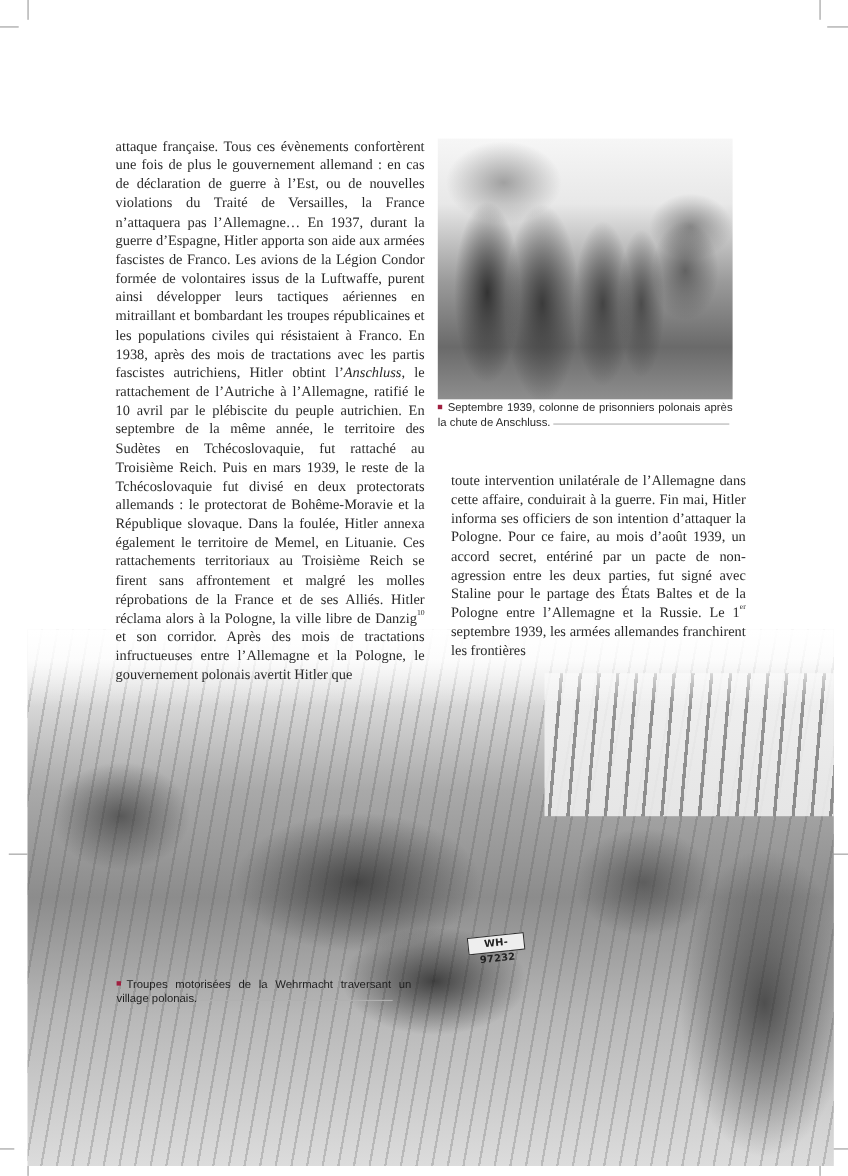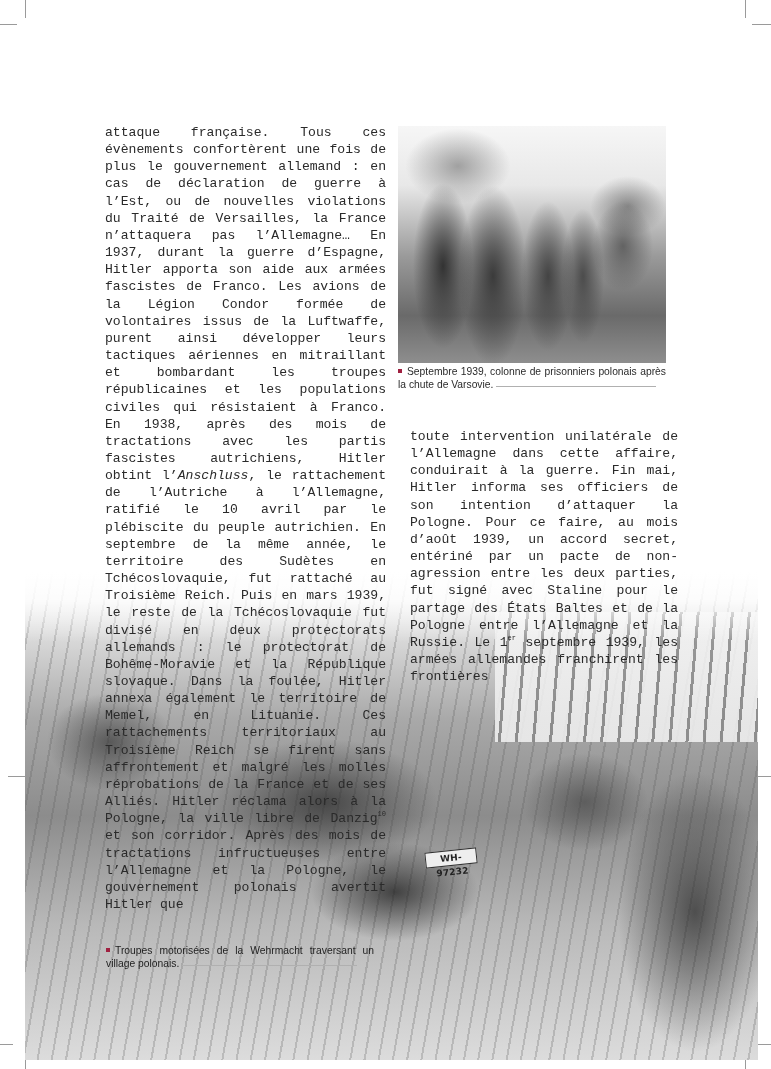--- a/index.html
+++ b/index.html
@@ -55,42 +55,42 @@
       radial-gradient(ellipse 70px 50px at 60px 40px, rgba(110,110,110,0.6), rgba(110,110,110,0) 75%),
       radial-gradient(ellipse 50px 40px at 230px 80px, rgba(90,90,90,0.6), rgba(90,90,90,0) 75%),
       linear-gradient(180deg, #f6f6f6 0%, #e8e8e8 25%, #9a9a9a 55%, #6a6a6a 80%, #8e8e8e 100%);
   }
 
   
   .col {
     position: absolute; font-size: 13.1px; line-height: 17.15px;
     text-align: justify; color: #2a2a2a;
   }
-  .col p { margin: 0; font-family: Liberation Mono, monospace; }
+  .col p { margin: 0; }
   .col-left { left: 105px; top: 124px; width: 281px; }
   .col-right { left: 410px; top: 428px; width: 268px; }
   .col sup { font-size: 7px; vertical-align: top; line-height: 8px; }
   .col em { font-style: italic; }
 
   
   .caption {
     position: absolute;
     font-family: "Liberation Sans", "DejaVu Sans", sans-serif;
     font-size: 10.3px; line-height: 12.5px; color: #2a2a2a;
     text-align: justify;
   }
   .caption .bullet {
     display: inline-block; width: 4px; height: 4px; background: #a02040;
     margin-right: 5px; vertical-align: 2px;
   }
   .caption .rule {
     display: inline-block; height: 1px; background: #b0b0b0; vertical-align: 1px;
   }
   .caption-top { left: 398px; top: 366px; width: 268px; }
-  .caption-bottom { left: 106px; top: 945px; width: 268px; color: #1e1e1e; }
+  .caption-bottom { left: 106px; top: 890px; width: 268px; color: #1e1e1e; }
 </style>
 </head>
 <body>
 
 <div class="crop v" style="left:25px;top:0;height:18px;"></div>
 <div class="crop h" style="left:0;top:24px;width:17px;"></div>
 <div class="crop v" style="left:745px;top:0;height:18px;"></div>
 <div class="crop h" style="left:752px;top:24px;width:19px;"></div>
 <div class="crop h" style="left:8px;top:776px;width:17px;"></div>
 <div class="crop h" style="left:757px;top:776px;width:14px;"></div>
@@ -101,21 +101,21 @@
 
 <div class="bottom-photo">
   <div class="fence"></div>
   <div class="plate">WH-97232</div>
   <div class="fade"></div>
 </div>
 
 <div class="top-photo"></div>
 
 <div class="caption caption-top">
-  <span class="bullet"></span><span>Septembre 1939, colonne de prisonniers polonais après la chute de Varsovie.</span>
+  <span class="bullet"></span><span>Septembre 1939, colonne de prisonniers polonais après la chute de Anschluss.</span>
   <span class="rule" style="width:160px;"></span>
 </div>
 
 <div class="col col-left">
   <p><span>attaque française. Tous ces évènements confortèrent une fois de plus le gouvernement allemand : en cas de déclaration de guerre à l’Est, ou de nouvelles violations du Traité de Versailles, la France n’attaquera pas l’Allemagne… En 1937, durant la guerre d’Espagne, Hitler apporta son aide aux armées fascistes de Franco. Les avions de la Légion Condor formée de volontaires issus de la Luftwaffe, purent ainsi développer leurs tactiques aériennes en mitraillant et bombardant les troupes républicaines et les populations civiles qui résistaient à Franco. En 1938, après des mois de tractations avec les partis fascistes autrichiens, Hitler obtint l’</span><em>Anschluss</em><span>, le rattachement de l’Autriche à l’Allemagne, ratifié le 10 avril par le plébiscite du peuple autrichien. En septembre de la même année, le territoire des Sudètes en Tchécoslovaquie, fut rattaché au Troisième Reich. Puis en mars 1939, le reste de la Tchécoslovaquie fut divisé en deux protectorats allemands : le protectorat de Bohême-Moravie et la République slovaque. Dans la foulée, Hitler annexa également le territoire de Memel, en Lituanie. Ces rattachements territoriaux au Troisième Reich se firent sans affrontement et malgré les molles réprobations de la France et de ses Alliés. Hitler réclama alors à la Pologne, la ville libre de Danzig</span><sup>10</sup><span> et son corridor. Après des mois de tractations infructueuses entre l’Allemagne et la Pologne, le gouvernement polonais avertit Hitler que</span></p>
 </div>
 
 <div class="col col-right">
   <p><span>toute intervention unilatérale de l’Allemagne dans cette affaire, conduirait à la guerre. Fin mai, Hitler informa ses officiers de son intention d’attaquer la Pologne. Pour ce faire, au mois d’août 1939, un accord secret, entériné par un pacte de non-agression entre les deux parties, fut signé avec Staline pour le partage des États Baltes et de la Pologne entre l’Allemagne et la Russie. Le 1</span><sup>er</sup><span> septembre 1939, les armées allemandes franchirent les frontières</span></p>
 </div>

